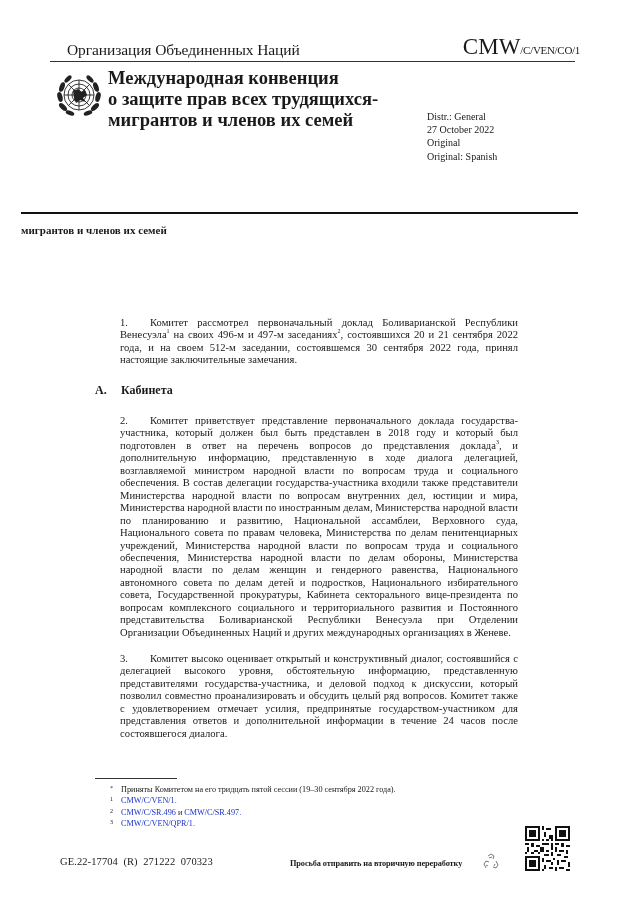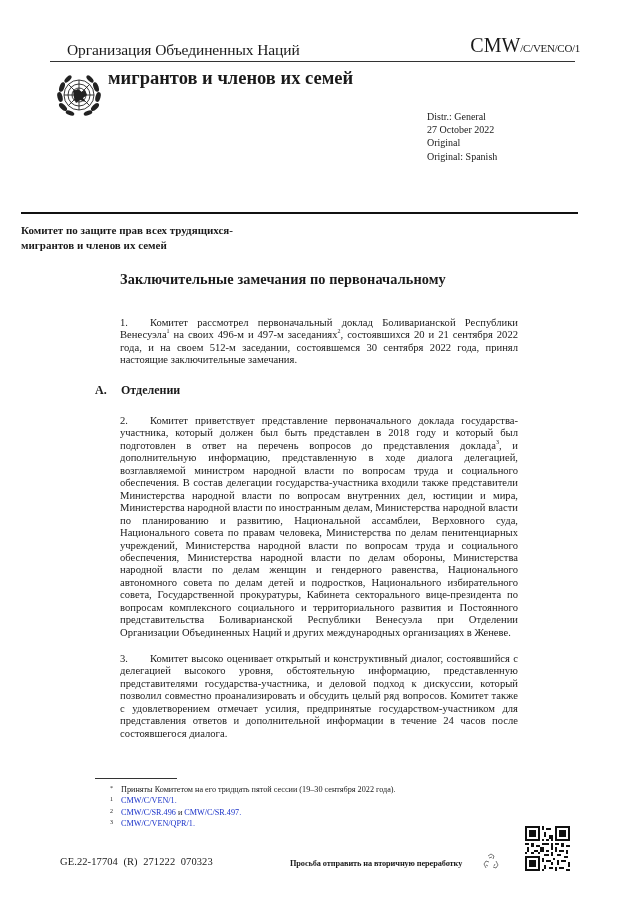--- a/index.html
+++ b/index.html
@@ -2,21 +2,21 @@
 <html><head>
 <meta charset="utf-8">
 <style>
   html, body { margin: 0; padding: 0; background: #ffffff; }
   body { width: 640px; height: 905px; position: relative; overflow: hidden;
          font-family: "Liberation Serif", "DejaVu Serif", serif; color: #1a1a1a; }
   .abs { position: absolute; }
 
   .org-name { left: 67px; top: 41px; font-size: 15.5px; letter-spacing: -0.1px; }
   .symbol { right: 60px; top: 34px; white-space: nowrap; }
-  .symbol .main { font-size: 20px; }
+  .symbol .main { font-size: 23px; }
   .symbol .sub { font-size: 11px; letter-spacing: -0.3px; }
   .rule-thin { left: 50px; width: 525px; top: 61px; height: 1px; background: #333; }
 
   .logo { left: 54px; top: 67px; width: 50px; height: 52px; }
   .convention-title { left: 108px; top: 68px; font-size: 18.5px; font-weight: bold; line-height: 21px; width: 300px; }
   .distr { left: 427px; top: 78px; font-size: 10px; line-height: 13.2px; margin-top: 32px; }
 
   .rule-thick { left: 21px; width: 557px; top: 212px; height: 2px; background: #111; }
 
   .committee { left: 21px; top: 223px; font-size: 11px; font-weight: bold; line-height: 15px; width: 300px; }
@@ -78,47 +78,47 @@
       <line x1="10" y1="28" x2="40" y2="28"></line>
       <line x1="25" y1="13" x2="25" y2="43"></line>
       <line x1="14.4" y1="17.4" x2="35.6" y2="38.6"></line>
       <line x1="35.6" y1="17.4" x2="14.4" y2="38.6"></line>
     </g>
     <path d="M19 24 L24 22 L28 25 L31 23 L33 28 L29 31 L31 35 L26 33 L22 36 L20 31 Z" fill="#222"></path>
   </svg>
 </div>
 
 <div class="abs convention-title">
+  <div>Международная конвенция</div>
+  <div>о защите прав всех трудящихся-</div>
   <div>мигрантов и членов их семей</div>
 </div>
 
 <div class="abs distr">
   <div>Distr.: General</div>
   <div>27 October 2022</div>
   <div>Original</div>
   <div>Original: Spanish</div>
 </div>
 
 <div class="abs rule-thick"></div>
 
 <div class="abs committee">
-  <div>Комитет по защите прав всех трудящихся-</div>
   <div>мигрантов и членов их семей</div>
 </div>
 
 <div class="abs doc-title">
-  <div>Заключительные замечания по первоначальному</div>
 </div>
 
 <div class="abs para p1">
   <span class="num">1.</span><span>Комитет рассмотрел первоначальный доклад Боливарианской Республики Венесуэла</span><sup>1</sup><span> на своих 496-м и 497-м заседаниях</span><sup>2</sup><span>, состоявшихся 20 и 21 сентября 2022 года, и на своем 512-м заседании, состоявшемся 30 сентября 2022 года, принял настоящие заключительные замечания.</span>
 </div>
 
 <div class="abs section-head">
-  <span class="letter">A.</span><span>Отделении</span>
+  <span class="letter">A.</span><span>Кабинета</span>
 </div>
 
 <div class="abs para p2">
   <span class="num">2.</span><span>Комитет приветствует представление первоначального доклада государства-участника, который должен был быть представлен в 2018 году и который был подготовлен в ответ на перечень вопросов до представления доклада</span><sup>3</sup><span>, и дополнительную информацию, представленную в ходе диалога делегацией, возглавляемой министром народной власти по вопросам труда и социального обеспечения. В состав делегации государства-участника входили также представители Министерства народной власти по вопросам внутренних дел, юстиции и мира, Министерства народной власти по иностранным делам, Министерства народной власти по планированию и развитию, Национальной ассамблеи, Верховного суда, Национального совета по правам человека, Министерства по делам пенитенциарных учреждений, Министерства народной власти по вопросам труда и социального обеспечения, Министерства народной власти по делам обороны, Министерства народной власти по делам женщин и гендерного равенства, Национального автономного совета по делам детей и подростков, Национального избирательного совета, Государственной прокуратуры, Кабинета секторального вице-президента по вопросам комплексного социального и территориального развития и Постоянного представительства Боливарианской Республики Венесуэла при Отделении Организации Объединенных Наций и других международных организациях в Женеве.</span>
 </div>
 
 <div class="abs para p3">
   <span class="num">3.</span><span>Комитет высоко оценивает открытый и конструктивный диалог, состоявшийся с делегацией высокого уровня, обстоятельную информацию, представленную представителями государства-участника, и деловой подход к дискуссии, который позволил совместно проанализировать и обсудить целый ряд вопросов. Комитет также с удовлетворением отмечает усилия, предпринятые государством-участником для представления ответов и дополнительной информации в течение 24 часов после состоявшегося диалога.</span>
 </div>
 

